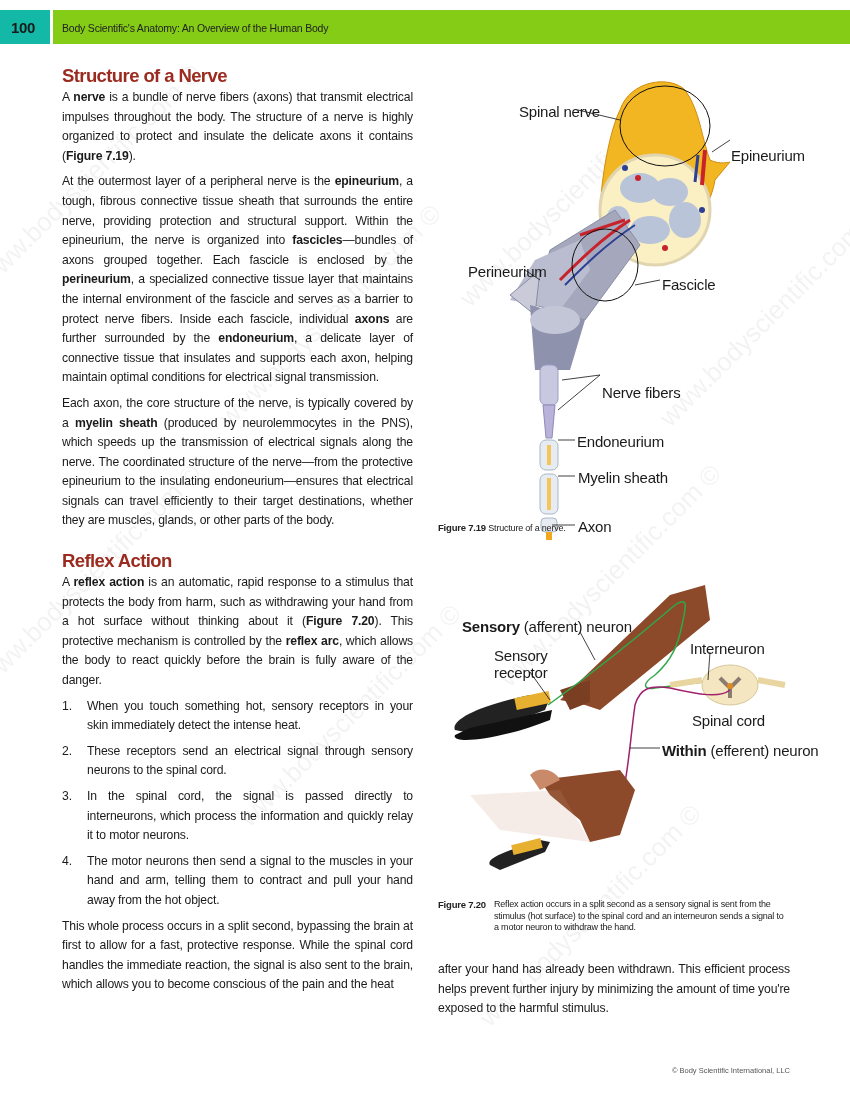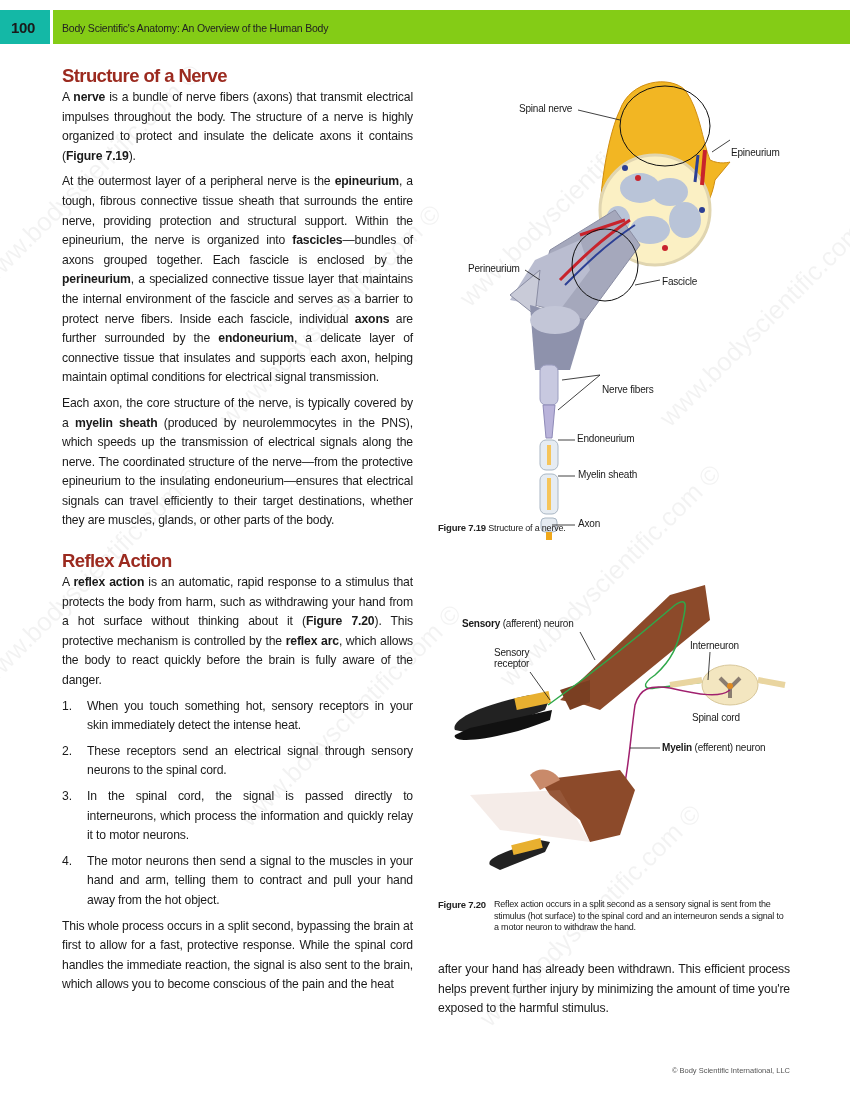--- a/index.html
+++ b/index.html
@@ -22,21 +22,21 @@
   .ol li { position: relative; padding-left: 25px; font-size: 12.2px; line-height: 19.6px; text-align: justify; margin-bottom: 6px; letter-spacing: -0.15px; }
   .ol li .num { position: absolute; left: 0; top: 0; }
 
   
   .col-right { position: absolute; left: 438px; top: 960px; width: 352px; }
 
   
   .fig { position: absolute; }
   .cap { position: absolute; font-size: 9px; line-height: 11.5px; color: #222; letter-spacing: -0.2px; }
   .cap b { font-weight: bold; font-size: 9.5px; }
-  .lbl { position: absolute; font-size: 10px; color: #1a1a1a; white-space: nowrap; letter-spacing: -0.2px; }
+  .lbl { position: absolute; font-size: 15px; color: #1a1a1a; white-space: nowrap; letter-spacing: -0.2px; }
   .lbl b { font-weight: bold; }
 
   .footer { position: absolute; right: 60px; top: 1066px; font-size: 7.5px; color: #555; }
 
   
   .wm { position: absolute; font-size: 26px; color: rgba(0,0,0,0.05); transform: rotate(-45deg); white-space: nowrap; pointer-events: none; font-family: "Liberation Sans", sans-serif; }
 </style>
 </head>
 <body>
 
@@ -172,17 +172,17 @@
 
     <path d="M140,52 L155,80" stroke="#111" stroke-width="0.8"></path>
     <path d="M90,92 L110,120" stroke="#111" stroke-width="0.8"></path>
     <path d="M270,72 L268,100" stroke="#111" stroke-width="0.8"></path>
     <path d="M190,168 L220,168" stroke="#111" stroke-width="0.8"></path>
   </svg>
   <span class="lbl" style="left:22px;top:38px;"><b>Sensory</b><span> (afferent) neuron</span></span>
   <span class="lbl" style="left:54px;top:67px;text-align:center;"><span>Sensory</span><br><span>receptor</span></span>
   <span class="lbl" style="left:250px;top:60px;">Interneuron</span>
   <span class="lbl" style="left:252px;top:132px;">Spinal cord</span>
-  <span class="lbl" style="left:222px;top:162px;"><b>Myelin</b><span> (efferent) neuron</span></span>
+  <span class="lbl" style="left:222px;top:162px;"><b>Within</b><span> (efferent) neuron</span></span>
 </div>
 <div class="cap" style="left:438px;top:899px;width:350px;padding-left:56px;"><b style="position:absolute;left:0;top:0;">Figure 7.20</b><span>Reflex action occurs in a split second as a sensory signal is sent from the stimulus (hot surface) to the spinal cord and an interneuron sends a signal to a motor neuron to withdraw the hand.</span></div>
 
 <div class="footer">© Body Scientific International, LLC</div>
 
 </body></html>

